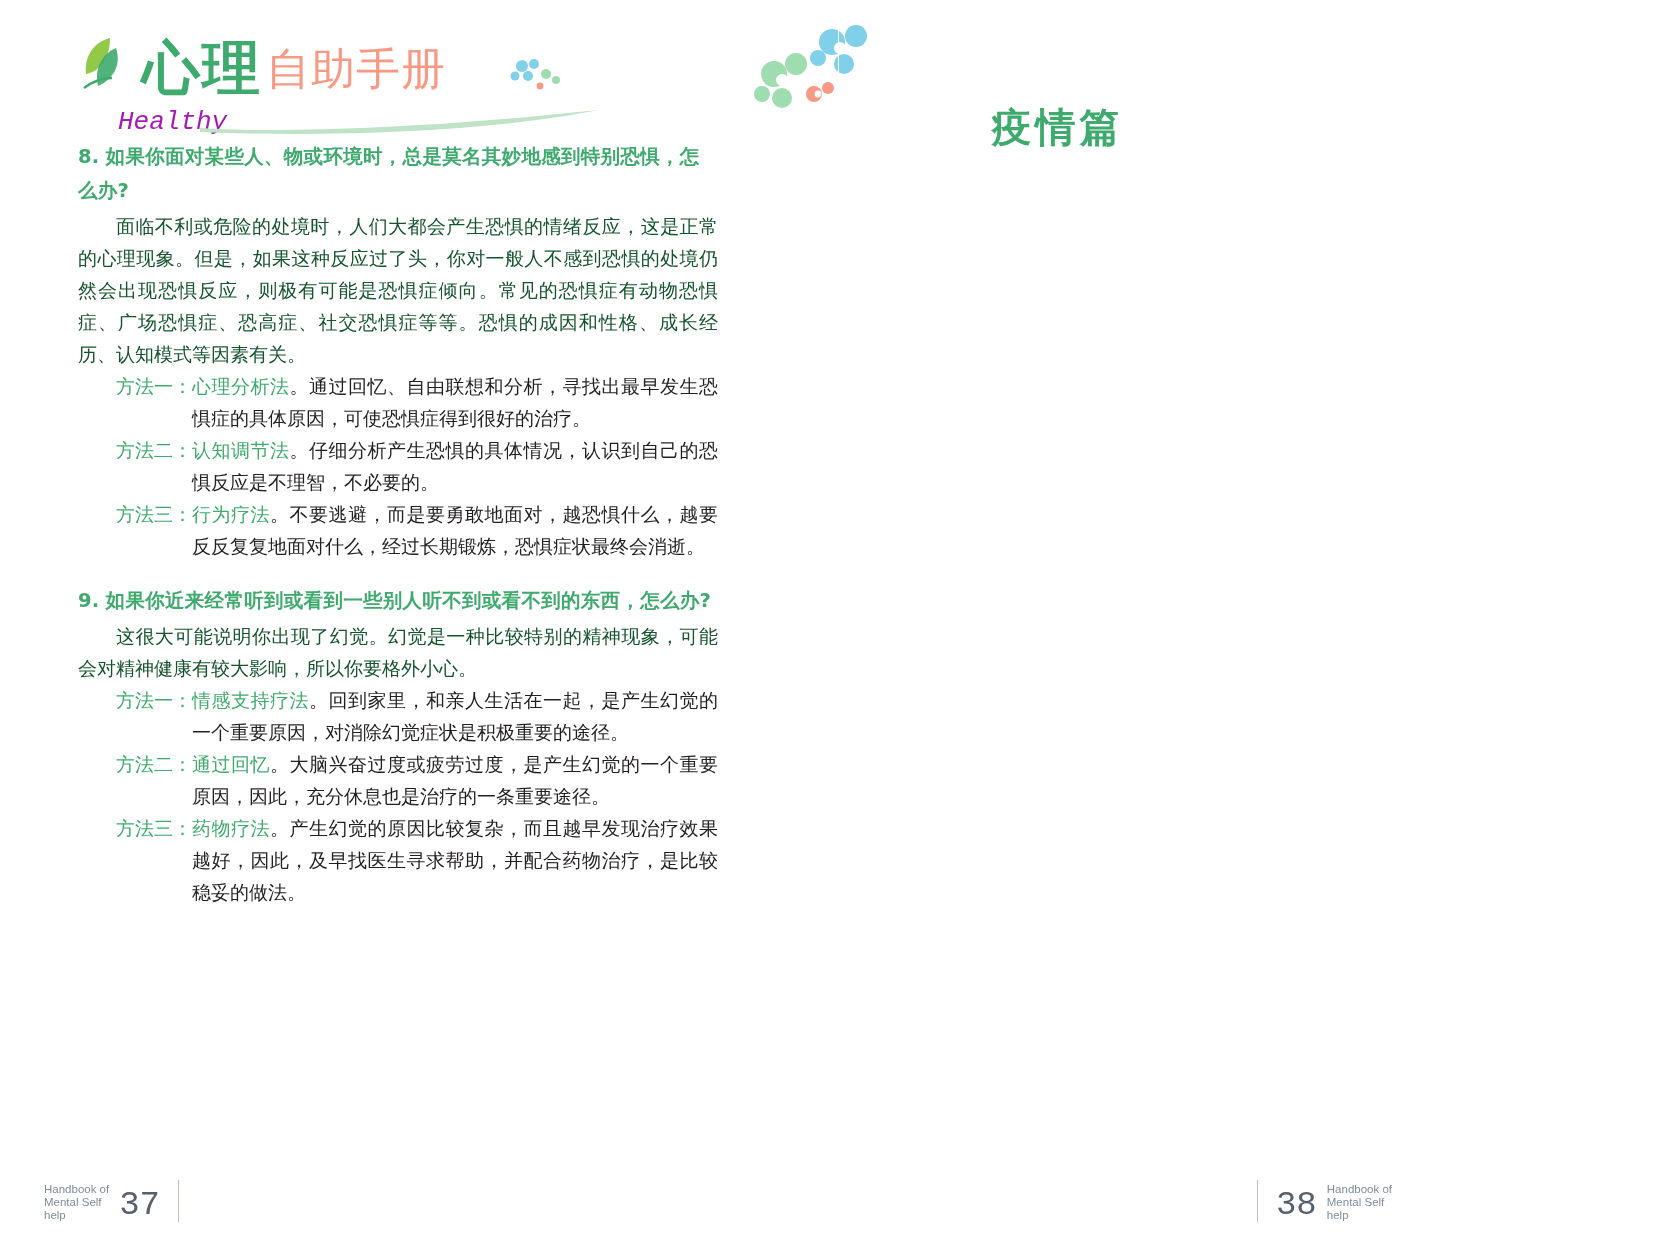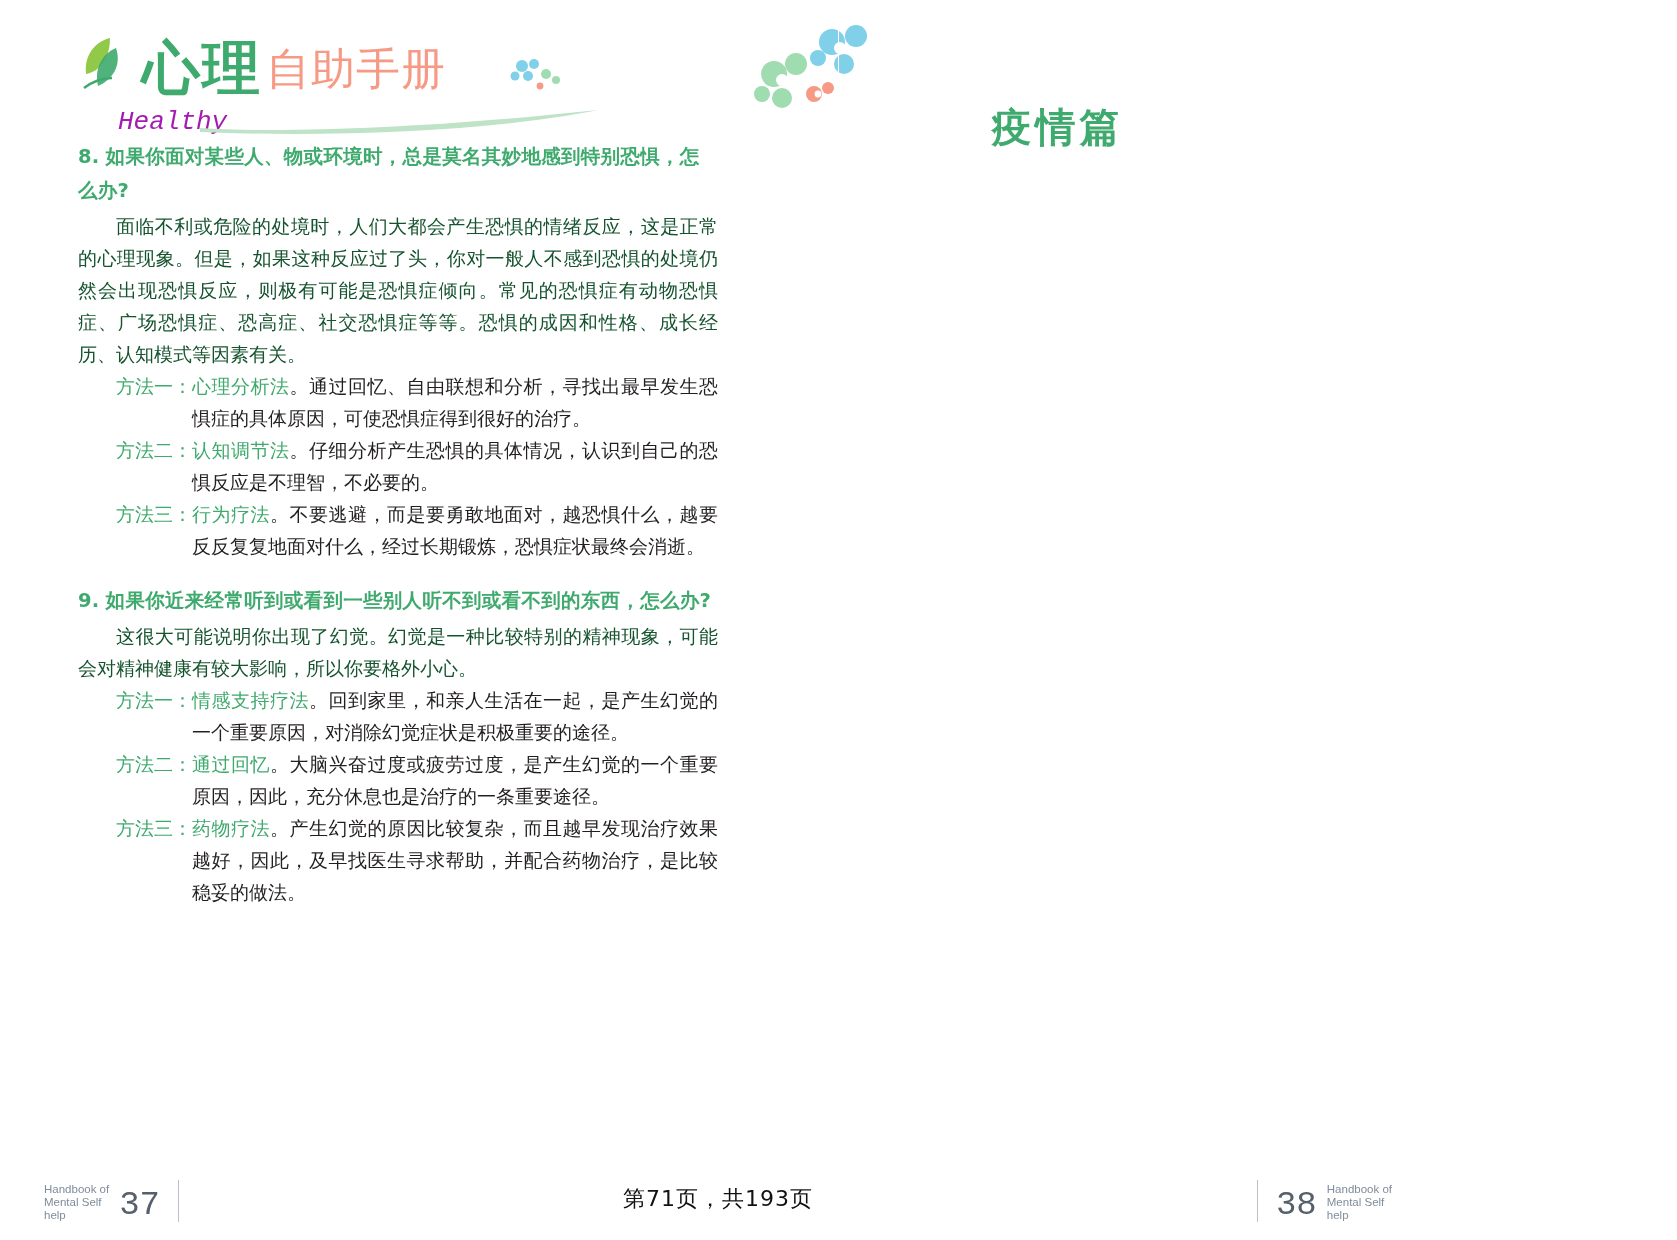--- a/index.html
+++ b/index.html
@@ -221,14 +221,13 @@
       <div class="fb-en">
         <div>Handbook of</div>
         <div>Mental Self</div>
         <div>help</div>
       </div>
     </div>
   </div>
 
   <div class="center-gutter"></div>
 
-  <div class="viewer-page-label">第71页，共193页</div>
 </div>
 
 </body></html>

